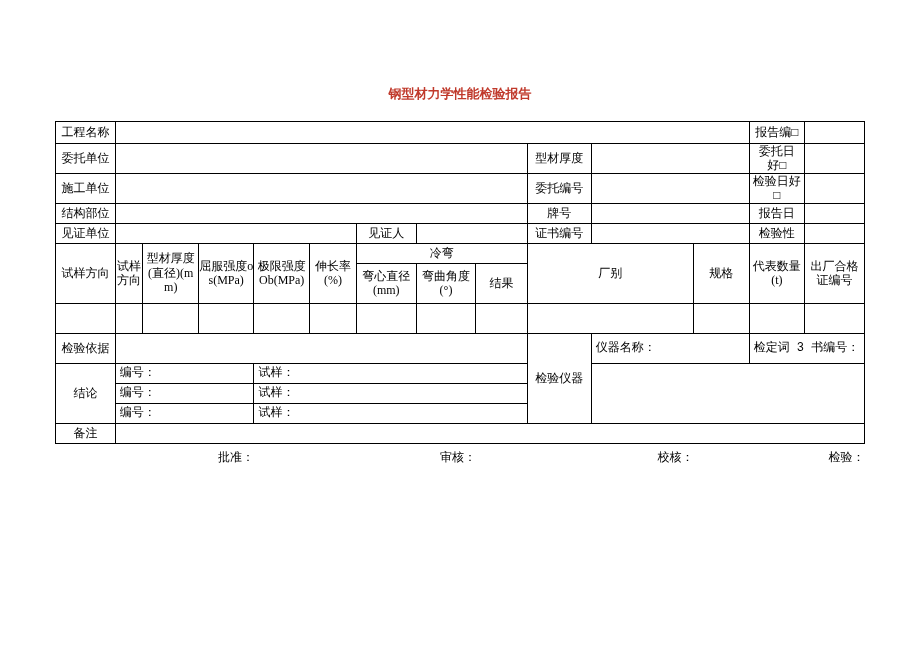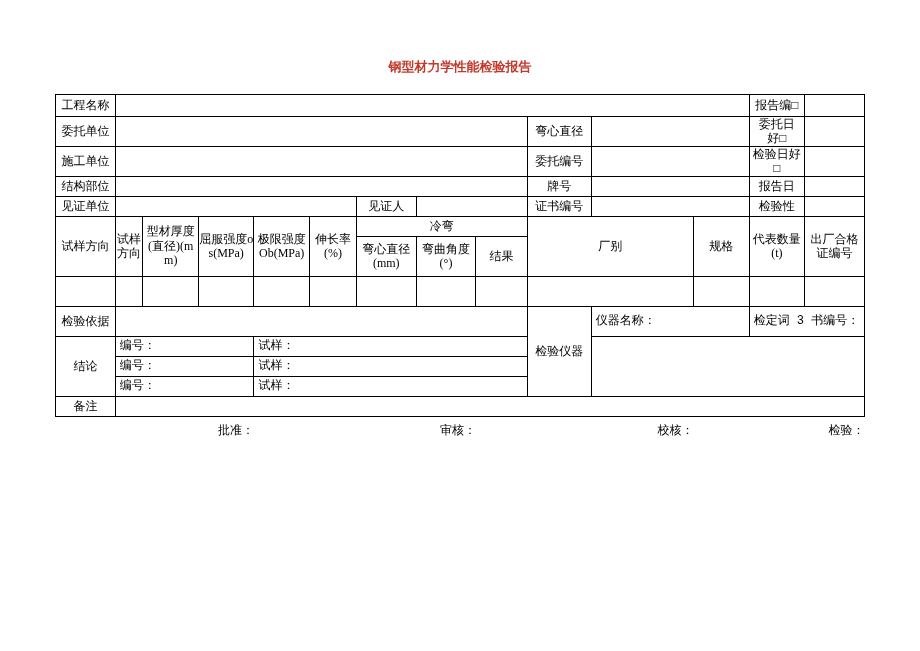--- a/index.html
+++ b/index.html
@@ -8,21 +8,21 @@
     font-family: "SimSun", "宋体", serif;
     font-size: 12px;
     background: #fff;
     color: #000;
   }
   .page {
     width: 920px;
     height: 472px;
     position: relative;
     box-sizing: border-box;
-    padding: 58px 55px 0 55px;
+    padding: 85px 55px 0 55px;
   }
   .title {
     text-align: center;
     font-size: 13px;
     color: #c0392b;
     font-weight: bold;
     margin-bottom: 18px;
   }
   .subtitle {
     font-size: 12px;
@@ -84,21 +84,21 @@
         <tr class="h22">
       <td>工程名称</td>
       <td colspan="12"></td>
       <td>报告编□</td>
       <td></td>
     </tr>
 
     <tr class="h20">
       <td>委托单位</td>
       <td colspan="8"></td>
-      <td>弯心直径</td>
+      <td>型材厚度</td>
       <td colspan="3"></td>
       <td style="white-space:pre-line">委托日
 好□</td>
       <td></td>
     </tr>
 
     <tr class="h20">
       <td>施工单位</td>
       <td colspan="8"></td>
       <td>委托编号</td>

